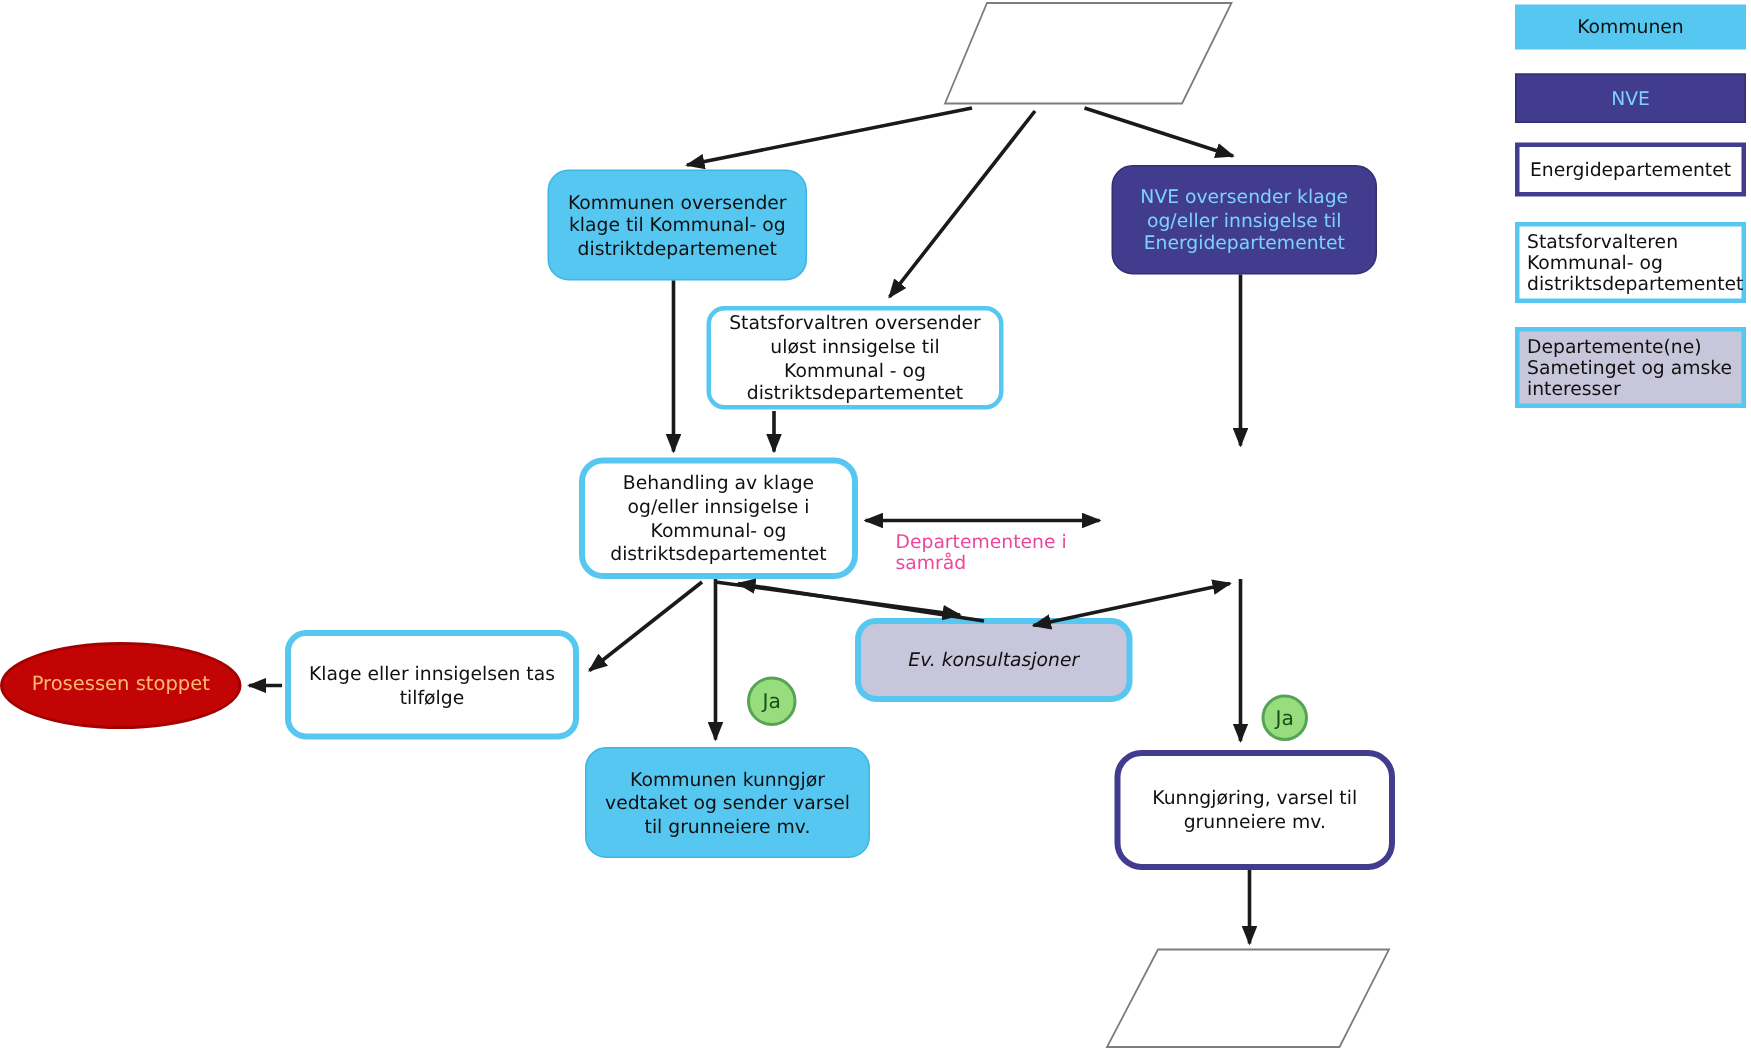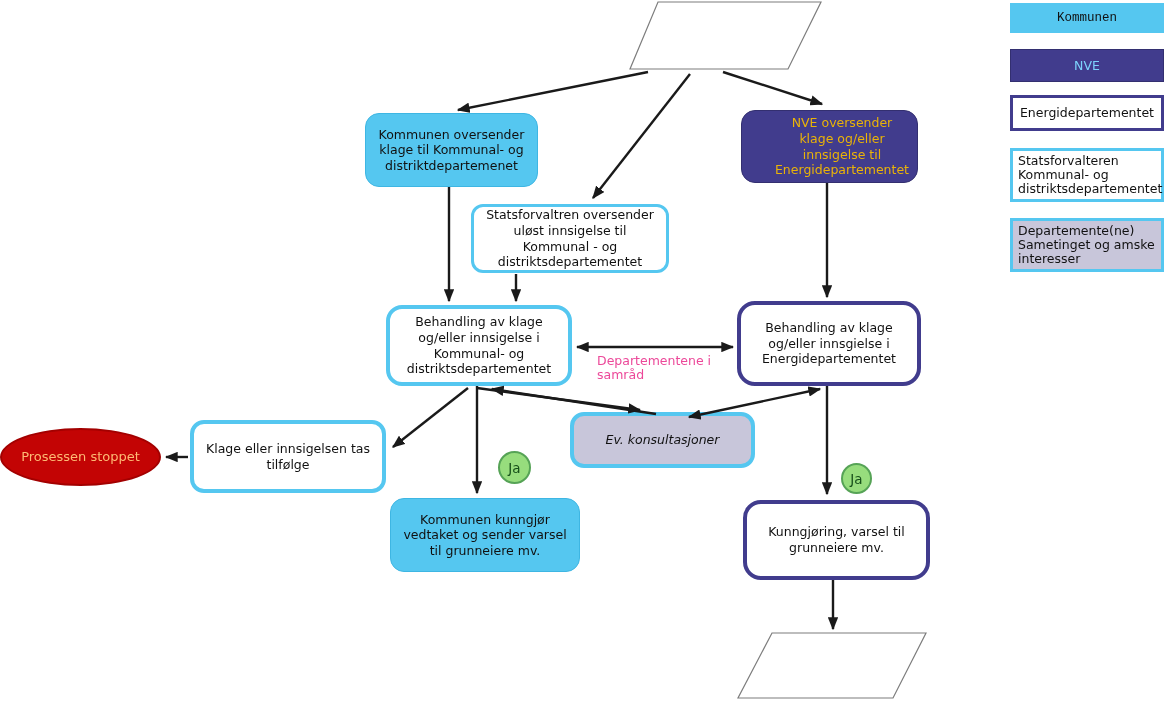--- a/index.html
+++ b/index.html
@@ -6,21 +6,21 @@
   #canvas{
     position:relative;width:1167px;height:701px;overflow:hidden;background:#fff;
     font-family:"DejaVu Sans","Liberation Sans",sans-serif;color:#111;
   }
   #arrows{position:absolute;left:0;top:0;pointer-events:none;z-index:3;}
   .node{
     position:absolute;box-sizing:border-box;display:flex;align-items:center;justify-content:center;
     text-align:center;font-size:12.5px;line-height:1.25;padding:4px 6px;z-index:2;
   }
   .blue-fill{background:var(--light-blue);border:1px solid var(--light-blue-edge);border-radius:14px;}
-  .dark-fill{background:var(--dark-blue);border:1px solid var(--dark-blue-edge);border-radius:14px;color:#eab308;padding-left:31px;}
+  .dark-fill{background:var(--dark-blue);border:1px solid var(--dark-blue-edge);border-radius:14px;color:#7dd3fc;}
   .white-blue{background:#fff;border:3px solid var(--light-blue);border-radius:12px;}
   .white-blue-thick{background:#fff;border:4px solid var(--light-blue);border-radius:16px;}
   .white-dark-thick{background:#fff;border:4px solid var(--dark-blue);border-radius:18px;}
   .lav{background:var(--lavender);border:4px solid var(--light-blue);border-radius:14px;font-style:italic;}
   .ellipse{background:var(--red);border:2px solid var(--red-edge);border-radius:50%;color:#fdba74;font-size:13px;}
   .para-label{position:absolute;display:flex;align-items:center;justify-content:center;text-align:center;
     font-size:12.5px;line-height:1.3;z-index:2;background:transparent;}
   .ja{
     position:absolute;box-sizing:border-box;border-radius:50%;display:flex;align-items:center;justify-content:center;
     background:var(--green-fill);border:2px solid var(--green-border);color:#17501a;font-size:13.5px;z-index:4;
@@ -74,39 +74,38 @@
   <div class="para-label" style="left:757px;top:641px;width:152px;height:50px;">til utarbeiding av detaljplan etter energiloven</div>
 
   <div class="node blue-fill" style="left:365px;top:113px;width:173px;height:74px;">Kommunen oversender klage til Kommunal- og distriktdepartemenet</div>
 
   <div class="node dark-fill" style="left:741px;top:110px;width:177px;height:73px;">NVE oversender klage og/eller innsigelse til Energidepartementet</div>
 
   <div class="node white-blue" style="left:471px;top:204px;width:198px;height:69px;">Statsforvaltren oversender uløst innsigelse til Kommunal - og distriktsdepartementet</div>
 
   <div class="node white-blue-thick" style="left:386px;top:305px;width:186px;height:81px;">Behandling av klage og/eller innsigelse i Kommunal- og distriktsdepartementet</div>
 
-  <div class="node white-dark-thick" style="left:737px;top:301px;width:184px;height:85px;">Behandling av klage og/eller innsgielse i Energidepartementet</div>
 
   <div class="floating-label" style="left:597px;top:354px;width:118px;">Departementene i samråd</div>
 
   <div class="node lav" style="left:570px;top:412px;width:185px;height:56px;">Ev. konsultasjoner</div>
 
   <div class="node white-blue-thick" style="left:190px;top:420px;width:196px;height:73px;border-radius:14px;">Klage eller innsigelsen tas tilfølge</div>
 
   <div class="node ellipse" style="left:0px;top:428px;width:161px;height:58px;">Prosessen stoppet</div>
 
   <div class="ja" style="left:498px;top:451px;width:33px;height:33px;">Ja</div>
 
   <div class="ja" style="left:841px;top:463px;width:31px;height:31px;">Ja</div>
 
   <div class="node blue-fill" style="left:390px;top:498px;width:190px;height:74px;">Kommunen kunngjør vedtaket og sender varsel til grunneiere mv.</div>
 
   <div class="node white-dark-thick" style="left:743px;top:500px;width:187px;height:80px;">Kunngjøring, varsel til grunneiere mv.</div>
 
-  <div class="legend-item lg-blue" style="left:1010px;top:3px;width:154px;height:30px;font-family:Liberation Mono, monospace;">Kommunen</div>
+  <div class="legend-item lg-blue" style="left:1010px;top:3px;width:154px;height:30px;">Kommunen</div>
 
   <div class="legend-item lg-dark" style="left:1010px;top:49px;width:154px;height:33px;">NVE</div>
 
   <div class="legend-item lg-white-dark" style="left:1010px;top:95px;width:154px;height:36px;">Energidepartementet</div>
 
   <div class="legend-item lg-lav-blue" style="left:1010px;top:218px;width:154px;height:54px;">Departemente(ne) Sametinget og amske interesser</div>
 
   <div class="legend-item lg-white-blue" style="left:1010px;top:148px;width:154px;height:54px;">Statsforvalteren Kommunal- og distriktsdepartementet</div>
 
 </div>

